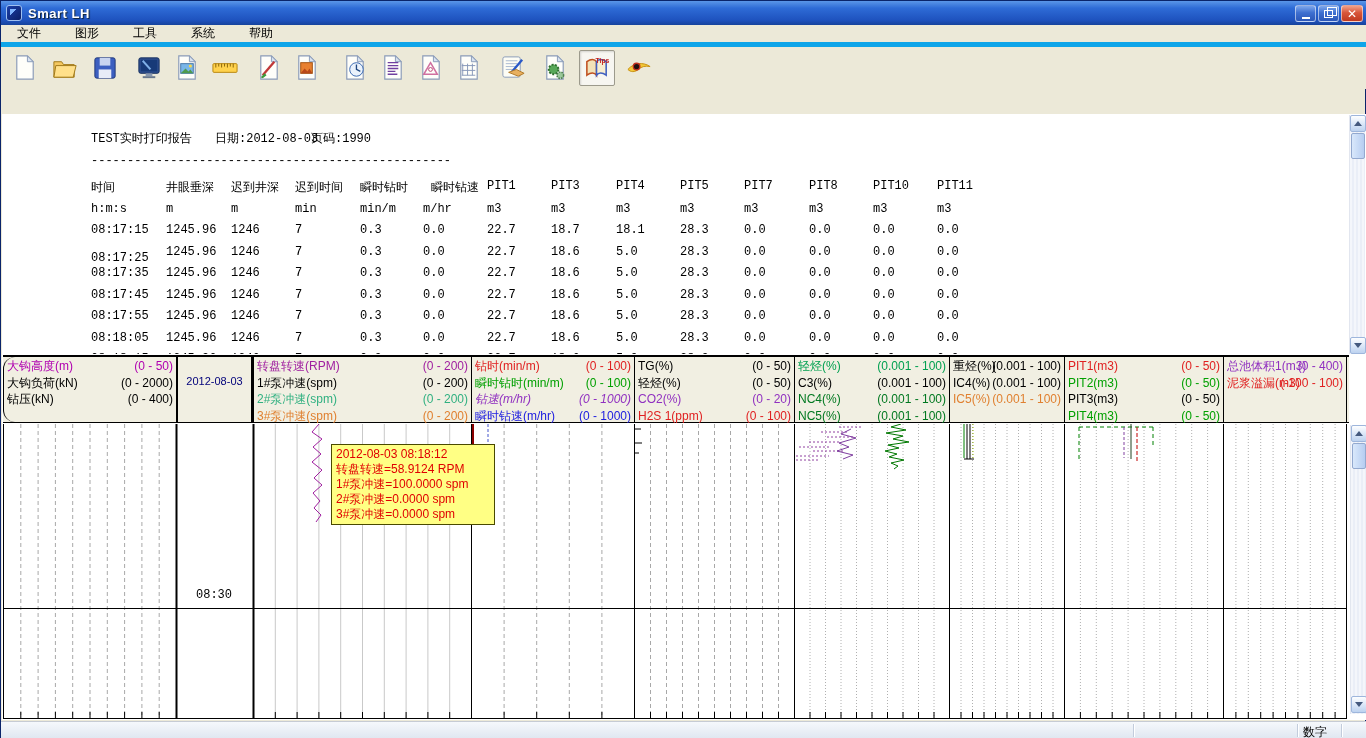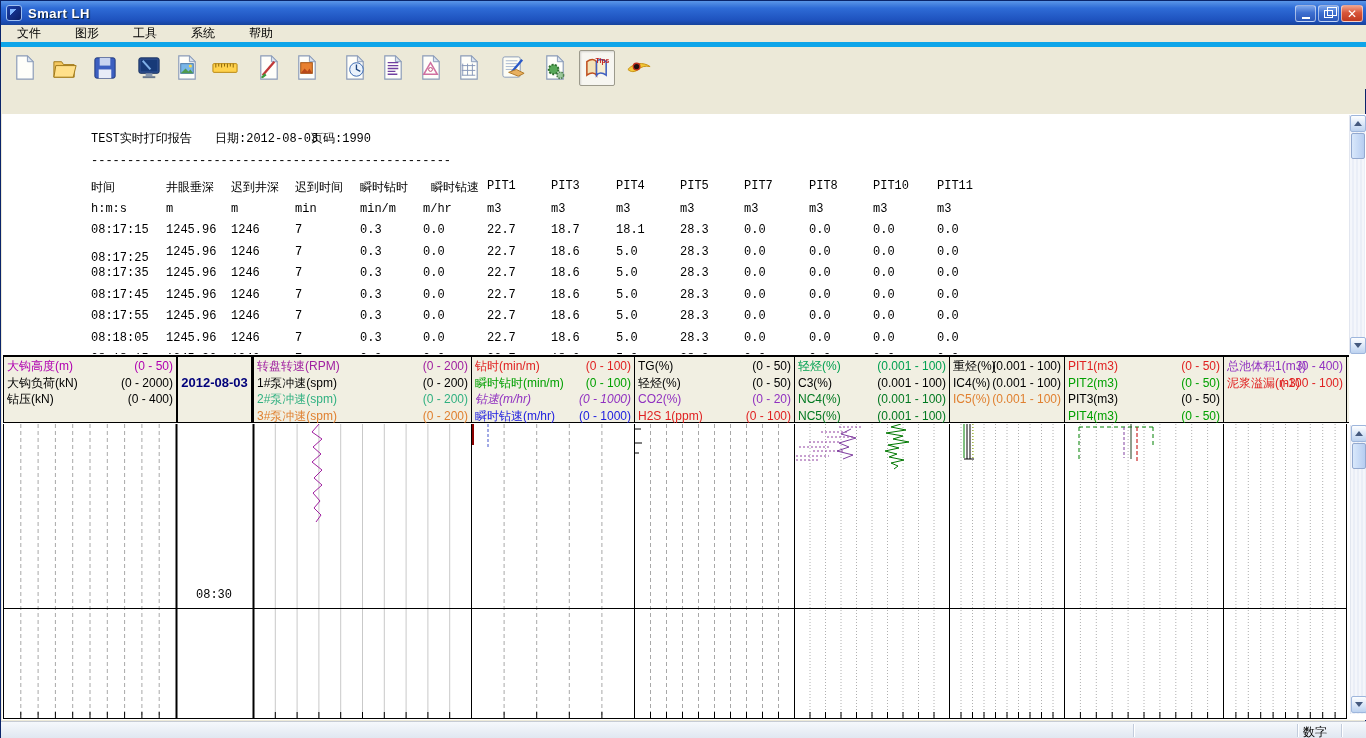--- a/index.html
+++ b/index.html
@@ -61,21 +61,21 @@
   
   #chart-header { position:absolute; left:1px; top:241px; width:1346px; height:68px;
     background:#F1EFE2; border-top:2px solid #000; border-bottom:1px solid #000; }
   .ch-col { position:absolute; top:0; height:65px; border-left:1px solid #000; }
   .ch-col.last { border-right:1px solid #000; }
   .ch-col.datecol { border-left:2px solid #000; border-right:2px solid #000; background:#F1EFE2; }
   .ch-row { position:absolute; left:0; width:100%; height:16px; font-size:12px; line-height:16px; white-space:nowrap; }
   .ch-lbl { position:absolute; left:3px; top:0; }
   .ch-rng { position:absolute; right:3px; top:0; }
   .ch-date { position:absolute; left:0; width:100%; top:18px; text-align:center;
-    font-size:13px; font-weight:bold; color:#00007A; }
+    font-size:11px; font-weight:normal; color:#00007A; }
 
   
   #chart-area { position:absolute; left:1px; top:310px; width:1346px; height:296px; background:#fff; }
   #chart-svg { position:absolute; left:0; top:0; }
   #time-label { position:absolute; left:173px; top:164px; width:76px; text-align:center;
     font-size:12px; color:#000; font-family:"Liberation Mono","DejaVu Sans Mono",monospace; }
   #tooltip { position:absolute; left:328px; top:20px; width:164px;
     background:#FFFF84; border:1px solid #4a4a00; padding:2px 4px;
     font-size:12px; line-height:15px; color:#E00000; white-space:nowrap; z-index:5; }
 
@@ -383,21 +383,21 @@
       <div class="sbtn" style="top:0">
           <div class="tri-up"></div>
         </div>
       <div class="sthumb" style="top:18px;height:26px"></div>
       <div class="sbtn" style="top:222px">
           <div class="tri-dn"></div>
         </div>
     </div>
 
     <div id="chart-header">
-        <div class="ch-col" style="left: 0px; width: 173px;">
+        <div class="ch-col" style="left: 0px; width: 173px; border-radius: 12px;">
           <div class="ch-row" style="top: 1px; color: rgb(176, 0, 176);">
             <span class="ch-lbl">大钩高度(m)</span>
             <span class="ch-rng">(0 - 50)</span>
           </div>
           <div class="ch-row" style="top: 17.5px; color: rgb(0, 0, 0);">
             <span class="ch-lbl">大钩负荷(kN)</span>
             <span class="ch-rng">(0 - 2000)</span>
           </div>
           <div class="ch-row" style="top: 34px; color: rgb(0, 0, 0);">
             <span class="ch-lbl">钻压(kN)</span>
@@ -703,20 +703,27 @@
           <polyline points="972,423 972,457" fill="none" stroke="#90B000" stroke-width="1" stroke-dasharray="1,2"></polyline>
           <polyline points="963,458 973,458" fill="none" stroke="#000000" stroke-width="1"></polyline>
           <polyline points="1078,426 1152,426" fill="none" stroke="#008000" stroke-width="1" stroke-dasharray="4,3"></polyline>
           <polyline points="1078,426 1078,459" fill="none" stroke="#008000" stroke-width="1" stroke-dasharray="4,3"></polyline>
           <polyline points="1152,426 1152,444" fill="none" stroke="#008000" stroke-width="1" stroke-dasharray="4,3"></polyline>
           <polyline points="1123,426 1123,457" fill="none" stroke="#8040A0" stroke-width="1" stroke-dasharray="3,2"></polyline>
           <polyline points="1130,423 1130,458" fill="none" stroke="#204020" stroke-width="1"></polyline>
           <polyline points="1136,426 1136,460" fill="none" stroke="#C00000" stroke-width="1" stroke-dasharray="4,2"></polyline>
         </svg>
       <div id="time-label">08:30</div>
+      <div id="tooltip">
+          <div>2012-08-03 08:18:12</div>
+          <div>转盘转速=58.9124 RPM</div>
+          <div>1#泵冲速=100.0000 spm</div>
+          <div>2#泵冲速=0.0000 spm</div>
+          <div>3#泵冲速=0.0000 spm</div>
+        </div>
       <div class="vscroll" style="left:1347px;top:1px;height:289px">
         <div class="sbtn" style="top:0">
             <div class="tri-up"></div>
           </div>
         <div class="sthumb" style="top:18px;height:26px"></div>
         <div class="sbtn" style="top:271px">
             <div class="tri-dn"></div>
           </div>
       </div>
     </div>

